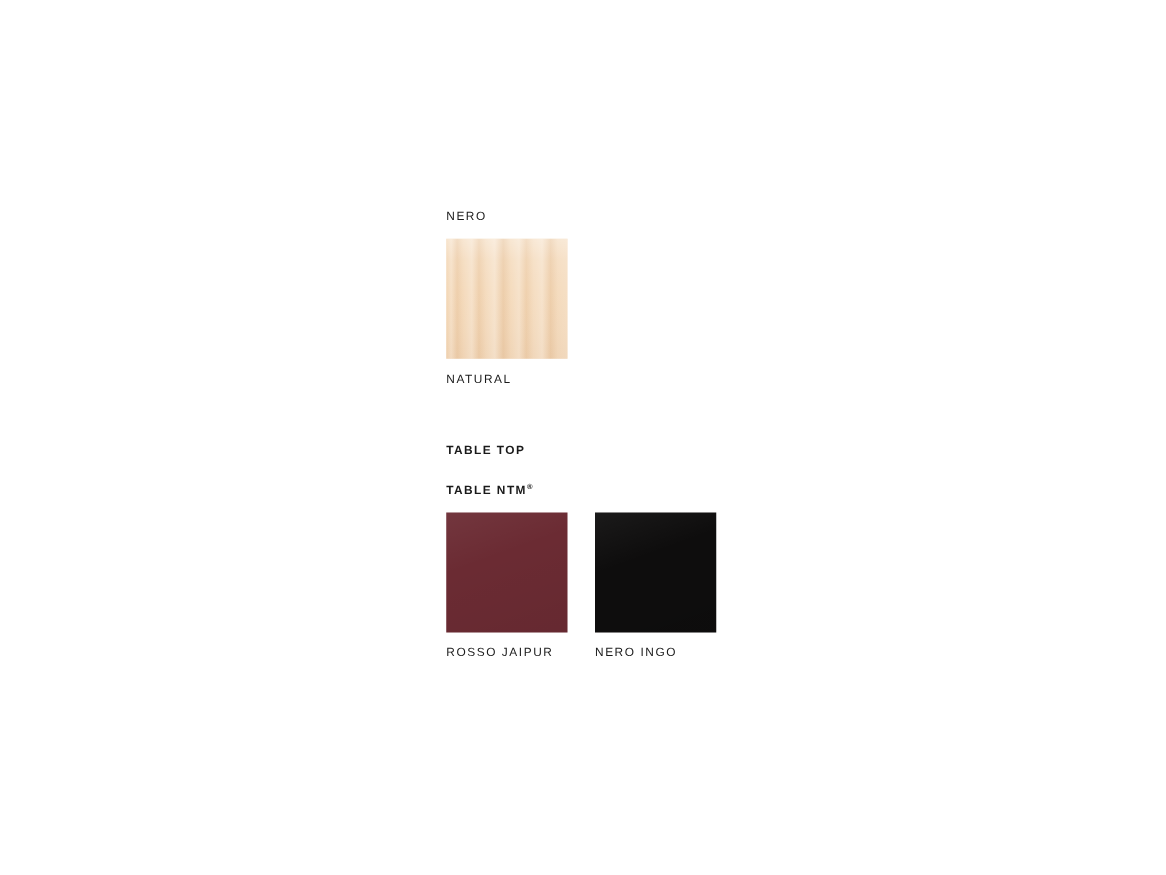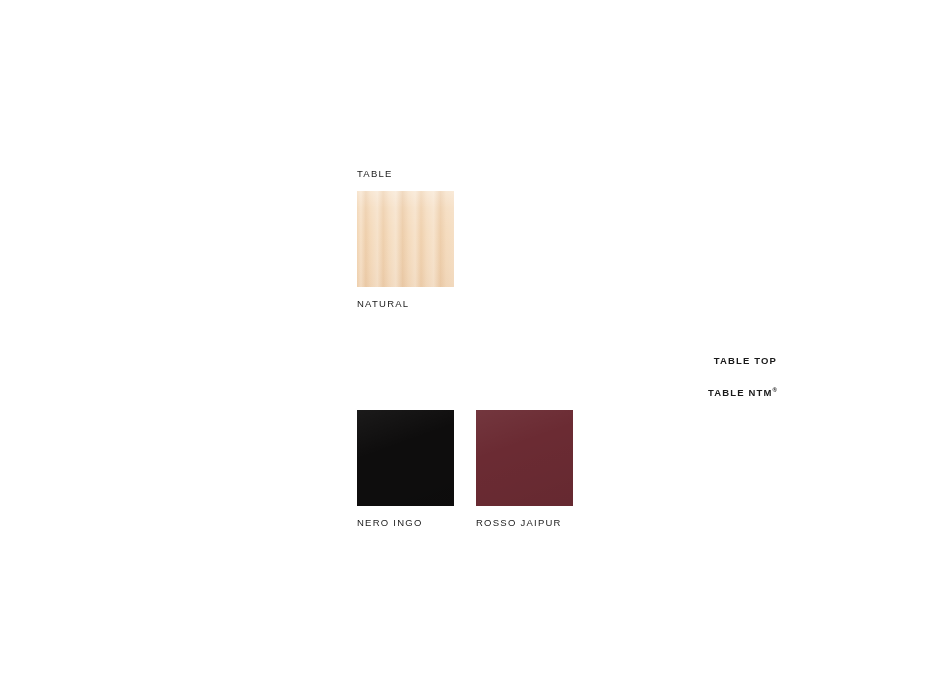--- a/index.html
+++ b/index.html
@@ -27,21 +27,20 @@
     font-size: 9.5px;
     letter-spacing: 1.25px;
     color: #1a1a1a;
     line-height: 12px;
     white-space: nowrap;
     font-weight: 400;
   }
   .label.strong {
     font-weight: 700;
     letter-spacing: 1.15px;
-    text-align: right;
   }
   .label .reg {
     font-size: 6px;
     vertical-align: super;
     letter-spacing: 0;
   }
 
   
   .group {
     margin: 0;
@@ -118,21 +117,21 @@
     margin-bottom: 11px;
   }
 </style>
 </head>
 <body style="background: rgb(255, 255, 255);">
 
 <div class="spec-sheet">
 
   <div class="group">
 
-    <div class="label group-heading">TABLE</div>
+    <div class="label group-heading">NERO</div>
 
     <div class="swatch-row">
 
       <div class="swatch-cell">
         <div class="swatch swatch-wood" id="swatch-natural" style="background-color: rgb(243, 214, 180);"></div>
         <div class="label swatch-caption">NATURAL</div>
       </div>
 
     </div>
   </div>
@@ -141,25 +140,25 @@
 
   <div class="group">
 
     <div class="label strong">TABLE TOP</div>
 
     <div class="label strong sub-heading"><span>TABLE NTM</span><span class="reg">®</span></div>
 
     <div class="swatch-row">
 
       <div class="swatch-cell">
-        <div class="swatch swatch-solid" id="swatch-nero-ingo" style="background-color: rgb(14, 13, 13);"></div>
-        <div class="label swatch-caption">NERO INGO</div>
+        <div class="swatch swatch-solid" id="swatch-rosso-jaipur" style="background-color: rgb(107, 43, 51);"></div>
+        <div class="label swatch-caption">ROSSO JAIPUR</div>
       </div>
 
       <div class="swatch-cell">
-        <div class="swatch swatch-solid" id="swatch-rosso-jaipur" style="background-color: rgb(107, 43, 51);"></div>
-        <div class="label swatch-caption">ROSSO JAIPUR</div>
+        <div class="swatch swatch-solid" id="swatch-nero-ingo" style="background-color: rgb(14, 13, 13);"></div>
+        <div class="label swatch-caption">NERO INGO</div>
       </div>
 
     </div>
   </div>
 
 </div>
 
 </body></html>

